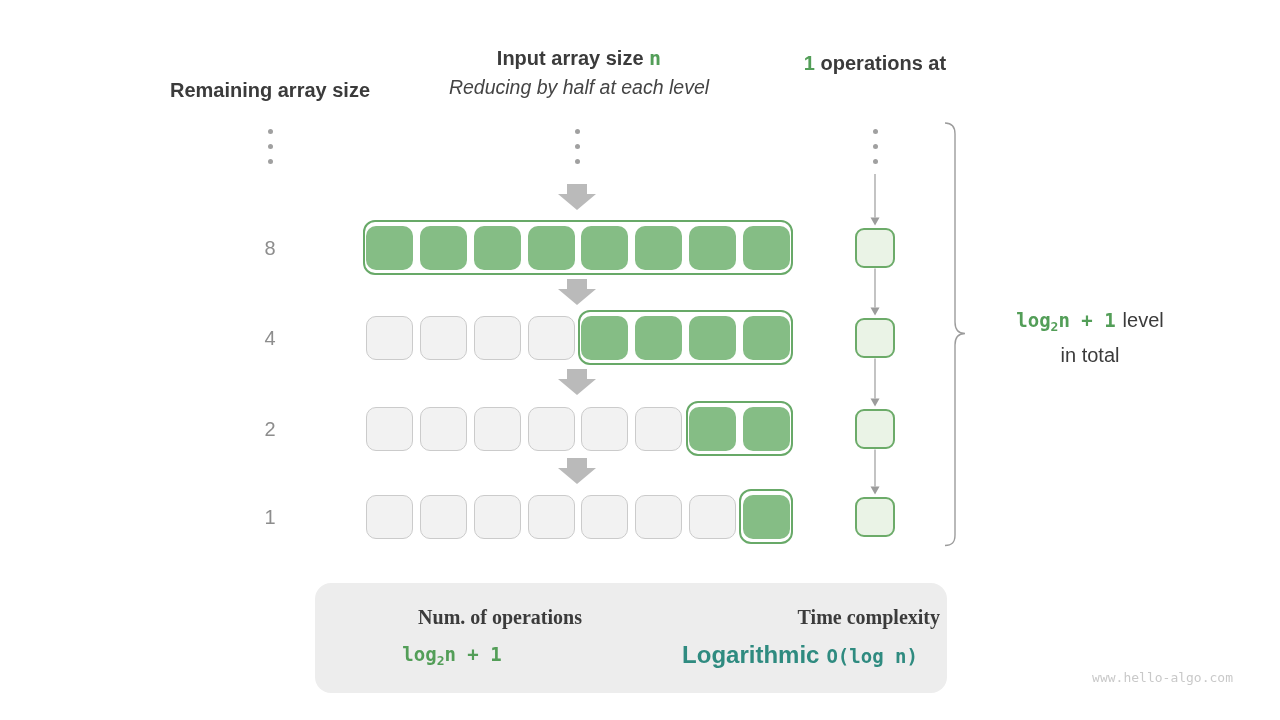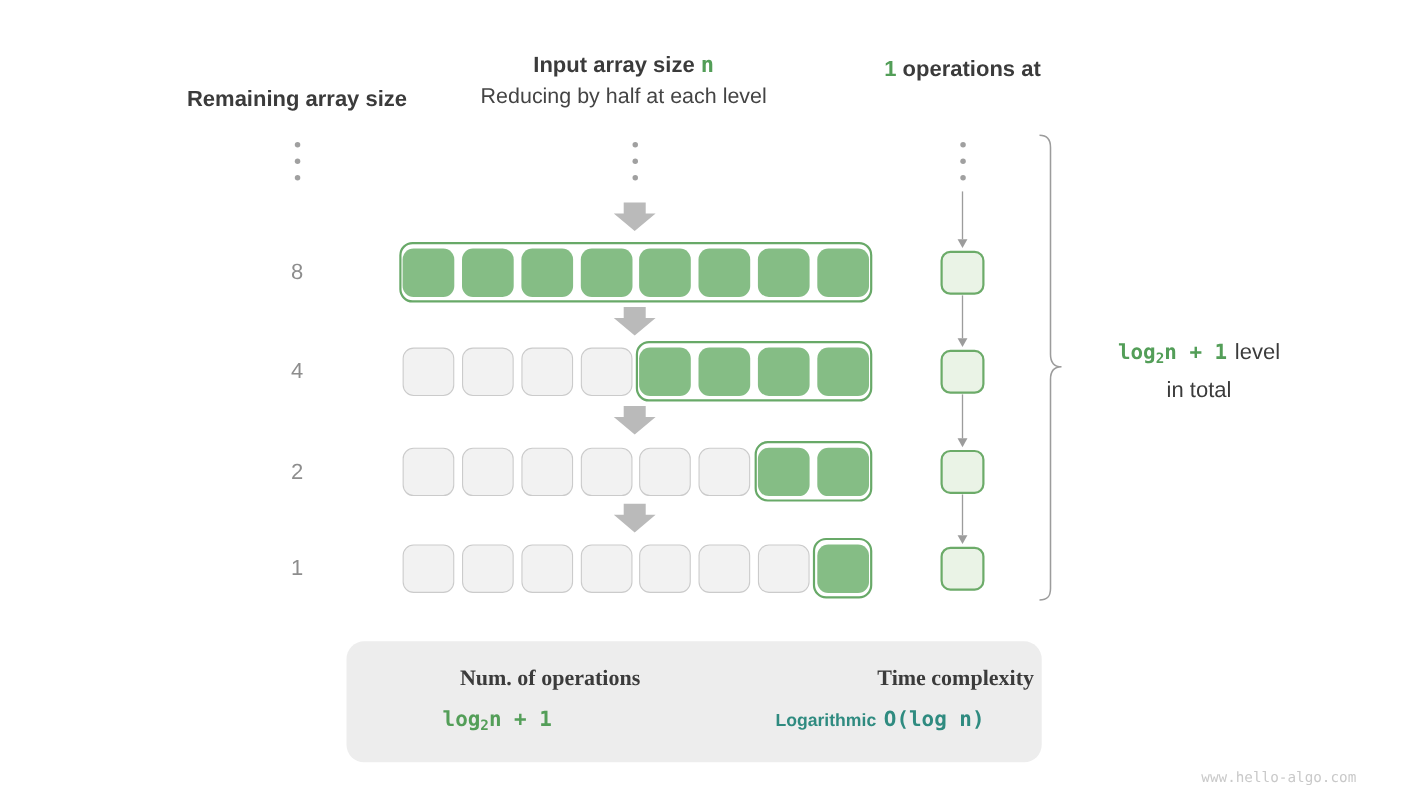--- a/index.html
+++ b/index.html
@@ -1,22 +1,22 @@
 <!DOCTYPE html>
 <html style="--green-cell: #85bd85; --green-border: #68a968; --green-text: #539e58; --teal-text: #2f8b80; --gray-cell-bg: #f2f2f2; --gray-cell-border: #cbcbcb; --op-cell-bg: #eaf3e6; --op-cell-border: #6cab69; --arrow-gray: #bababa; --line-gray: #9c9c9c; --dark-text: #3b3b3b; --mid-text: #444444; --label-gray: #8d8d8d; --box-bg: #ededed; --watermark: #c9c9c9;"><head>
 <meta charset="utf-8">
 <style>
   html,body{margin:0;padding:0;background:#fff;}
   .canvas{position:relative;width:1280px;height:720px;background:#fff;overflow:hidden;
           font-family:"Liberation Sans",sans-serif;}
   .hdr{position:absolute;color:var(--dark-text);font-weight:bold;font-size:20px;
        text-align:center;line-height:29px;}
   #hdr-left{left:120px;top:76px;width:300px;}
-  #hdr-center{left:367px;top:44px;width:400px;}
-  #hdr-center .sub-line{font-weight:normal;color:var(--mid-text);font-size:19.5px;}
+  #hdr-center{left:379px;top:44px;width:400px;}
+  #hdr-center .sub-line{font-weight:normal;color:var(--mid-text);font-size:19.5px;font-style:italic;}
   #hdr-right{left:775px;top:49px;width:200px;}
   .green-t{color:var(--green-text);}
   .mono{font-family:"DejaVu Sans Mono",monospace;}
   .dots{position:absolute;width:5px;}
   .dot{width:5px;height:5px;border-radius:50%;background:#a0a0a0;margin-bottom:10px;}
   .row-label{position:absolute;left:240px;width:60px;text-align:center;font-size:20px;
              color:var(--label-gray);line-height:30px;}
   .array-row{position:absolute;left:363px;width:430px;height:55px;}
   .cell{position:absolute;border-radius:10px;box-sizing:border-box;width:47px;height:44px;}
   .cell.gray{top:5.5px;background:var(--gray-cell-bg);border:1.5px solid var(--gray-cell-border);}
@@ -37,24 +37,24 @@
   .sub{font-size:13px;vertical-align:-4px;}
   .gap-l{margin-left:7px;}
   .summary{position:absolute;left:315px;top:583px;width:632px;height:110px;
            background:var(--box-bg);border-radius:16px;}
   .sum-col{position:absolute;top:0;height:100%;}
   #sum-left{left:7px;width:260px;}
   #sum-right{left:345px;width:280px;}
   .sum-title{font-size:20px;font-weight:bold;color:var(--dark-text);
              text-align:right;margin:20px 0 0 0;line-height:29px;font-family:Liberation Serif, serif;}
   .sum-value{text-align:center;margin-top:8px;font-size:19px;line-height:29px;}
-  .tc-name{font-size:16px;font-weight:bold;color:var(--teal-text);}
+  .tc-name{font-size:24px;font-weight:bold;color:var(--teal-text);}
   .tc-bigO{font-family:"DejaVu Sans Mono",monospace;font-weight:bold;font-size:19px;
            color:var(--teal-text);text-align:center;}
-  .watermark{position:absolute;right:47px;top:700px;font-family:"DejaVu Sans Mono",monospace;
+  .watermark{position:absolute;right:47px;top:670px;font-family:"DejaVu Sans Mono",monospace;
              font-size:13px;color:var(--watermark);}
 </style>
 </head>
 <body>
 
 <div class="canvas">
 
   <div class="hdr" id="hdr-left">
     <span>Remaining array size</span>
   </div>

